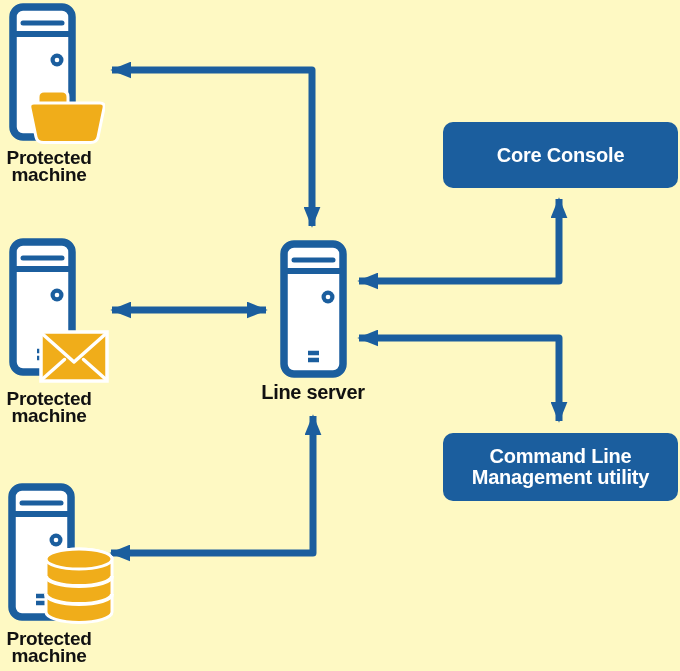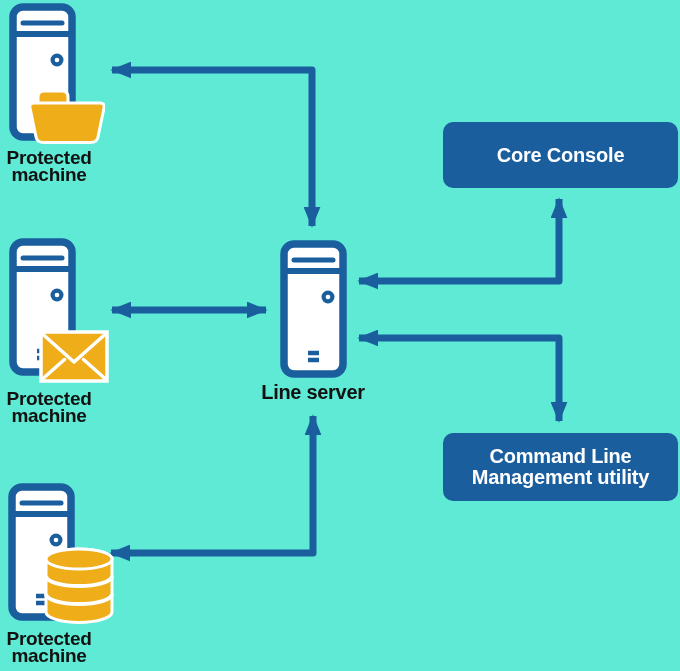--- a/index.html
+++ b/index.html
@@ -1,17 +1,17 @@
 <!DOCTYPE html>
 <html><head>
 <meta charset="utf-8">
 <style>
   html,body{margin:0;padding:0;background:#fff;}
   .stage{
-    position:relative;width:680px;height:671px;background:#5eead4;overflow:hidden;
+    position:relative;width:680px;height:671px;background:#fef9c3;overflow:hidden;
     font-family:"Liberation Sans",sans-serif;
   }
   .stage svg{display:block;}
   .arrows{position:absolute;left:0;top:0;z-index:1;}
   .node{position:absolute;z-index:2;}
   .abs{position:absolute;}
   .machine-label{
     position:absolute;text-align:center;color:#111;
     font-weight:bold;font-size:19px;line-height:17px;letter-spacing:-0.3px;
   }

